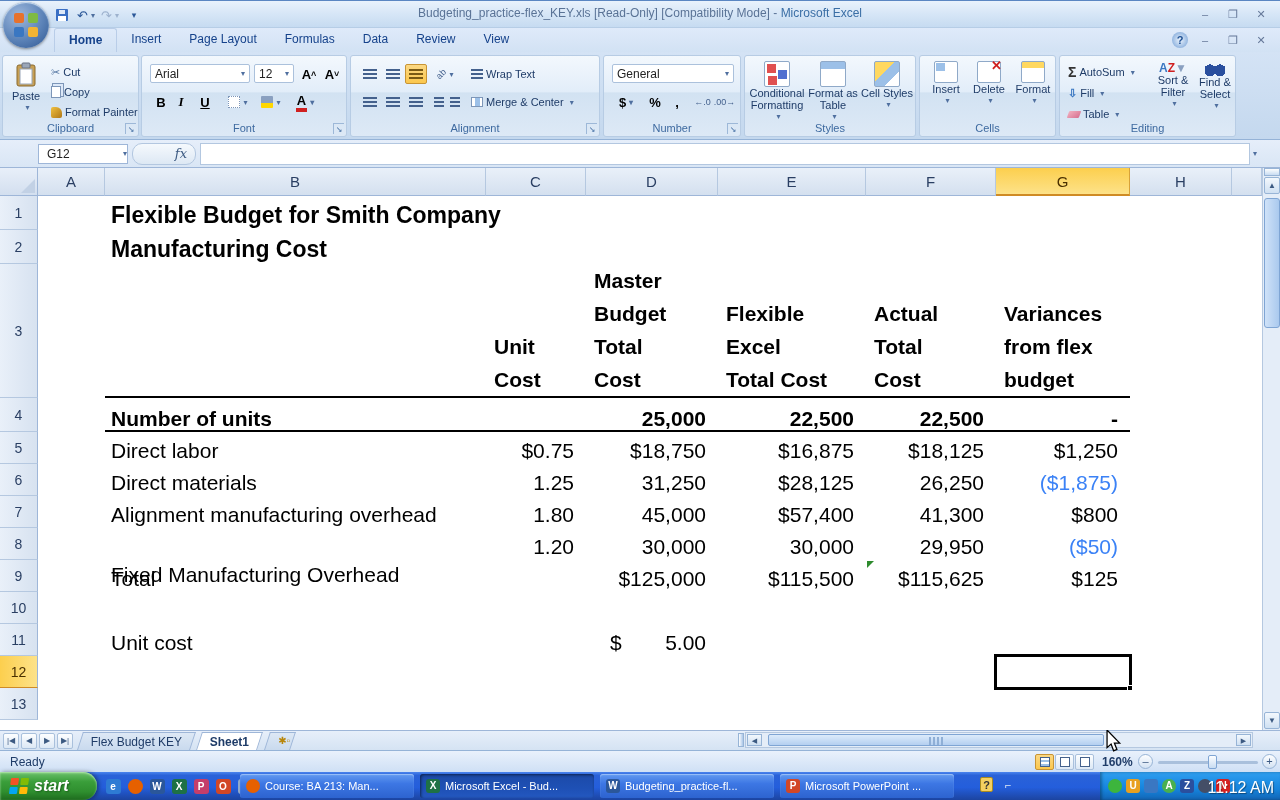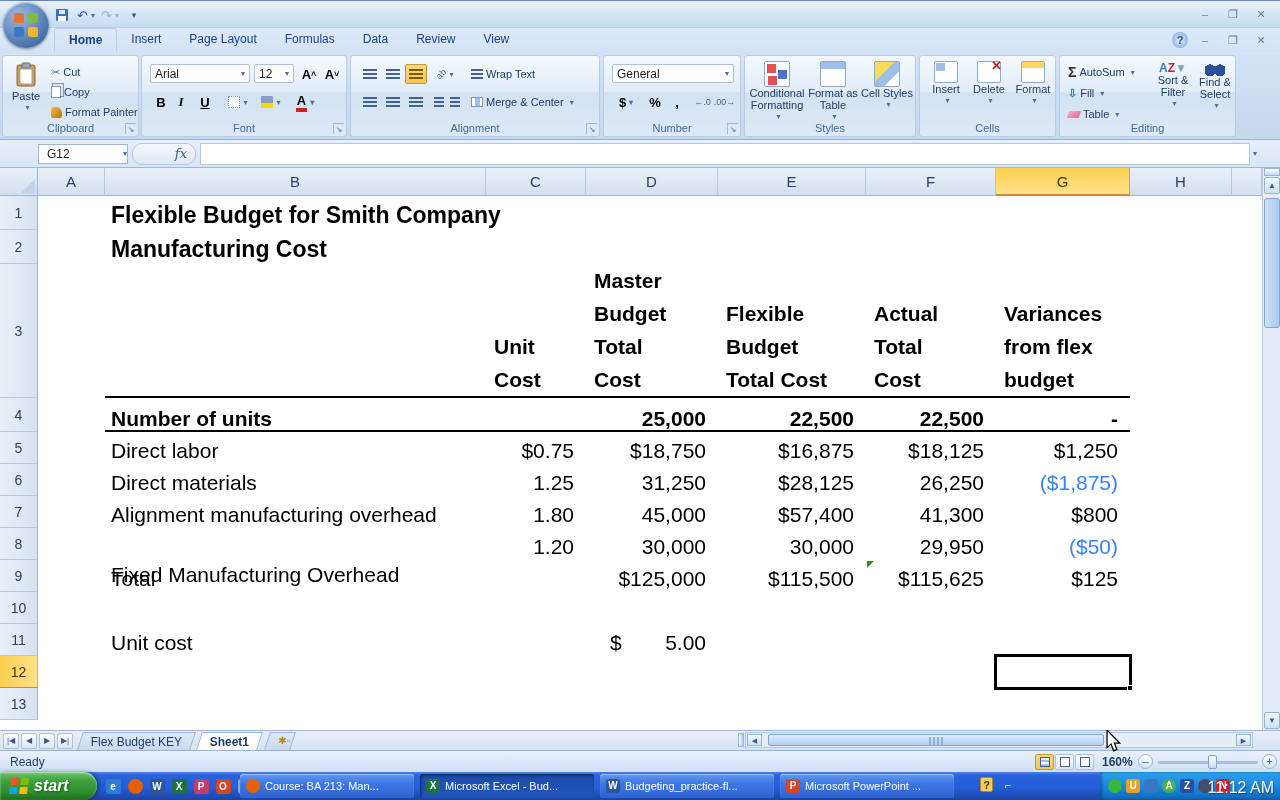--- a/index.html
+++ b/index.html
@@ -131,20 +131,21 @@
   .trayico{width:14px;height:14px;border-radius:3px;font-size:10px;font-weight:bold;color:#fff;text-align:center;line-height:14px;}
   #clock{position:absolute;right:6px;top:7px;color:#fff;font-size:16px;text-shadow:1px 1px 1px rgba(0,0,0,.4);}
 
   
   #cursor{left:1103px;top:730px;width:22px;height:24px;z-index:99;}
 </style>
 </head>
 <body>
 
 <div class="abs" id="titlebar">
+  <div class="abs" id="title-text"><span>Budgeting_practice-flex_KEY.xls  [Read-Only]  [Compatibility Mode] - </span><b>Microsoft Excel</b></div>
   <div class="abs" id="qat">
     <span class="qbtn">
         <svg width="14" height="14" viewBox="0 0 14 14">
           <rect x="1" y="1" width="12" height="12" rx="1" fill="#3a6fc4"></rect>
           <rect x="4" y="2" width="6" height="4" fill="#dce8f8"></rect>
           <rect x="3" y="8" width="8" height="5" fill="#fff"></rect>
         </svg>
       </span>
     <span class="qbtn">↶<span class="dd">▾</span></span>
     <span class="qbtn" style="color:#9db2ce;">↷<span class="dd" style="color:#9db2ce;">▾</span></span>
@@ -410,21 +411,21 @@
       <div class="rowhdr" style="top: 62px; height: 34px;">2</div>
       <div class="cell c-left c-title" style="left: 105px; top: 62px; width: 381px; height: 34px;">Manufacturing Cost</div>
       <div class="rowhdr" style="top: 96px; height: 134px;">3</div>
       <div class="cell c-hdr" style="left: 486px; top: 96px; width: 100px; height: 134px;">Unit
 Cost</div>
       <div class="cell c-hdr" style="left: 586px; top: 96px; width: 132px; height: 134px;">Master
 Budget
 Total
 Cost</div>
       <div class="cell c-hdr" style="left: 718px; top: 96px; width: 148px; height: 134px;">Flexible
-Budget
+Excel
 Total Cost</div>
       <div class="cell c-hdr" style="left: 866px; top: 96px; width: 130px; height: 134px;">Actual
 Total
 Cost</div>
       <div class="cell c-hdr" style="left: 996px; top: 96px; width: 134px; height: 134px;">Variances
 from flex
 budget</div>
       <div class="rule2" style="top: 228px;"></div>
       <div class="rowhdr" style="top: 230px; height: 34px;">4</div>
       <div class="cell c-left c-bold" style="left: 105px; top: 230px; width: 381px; height: 34px;">Number of units</div>

